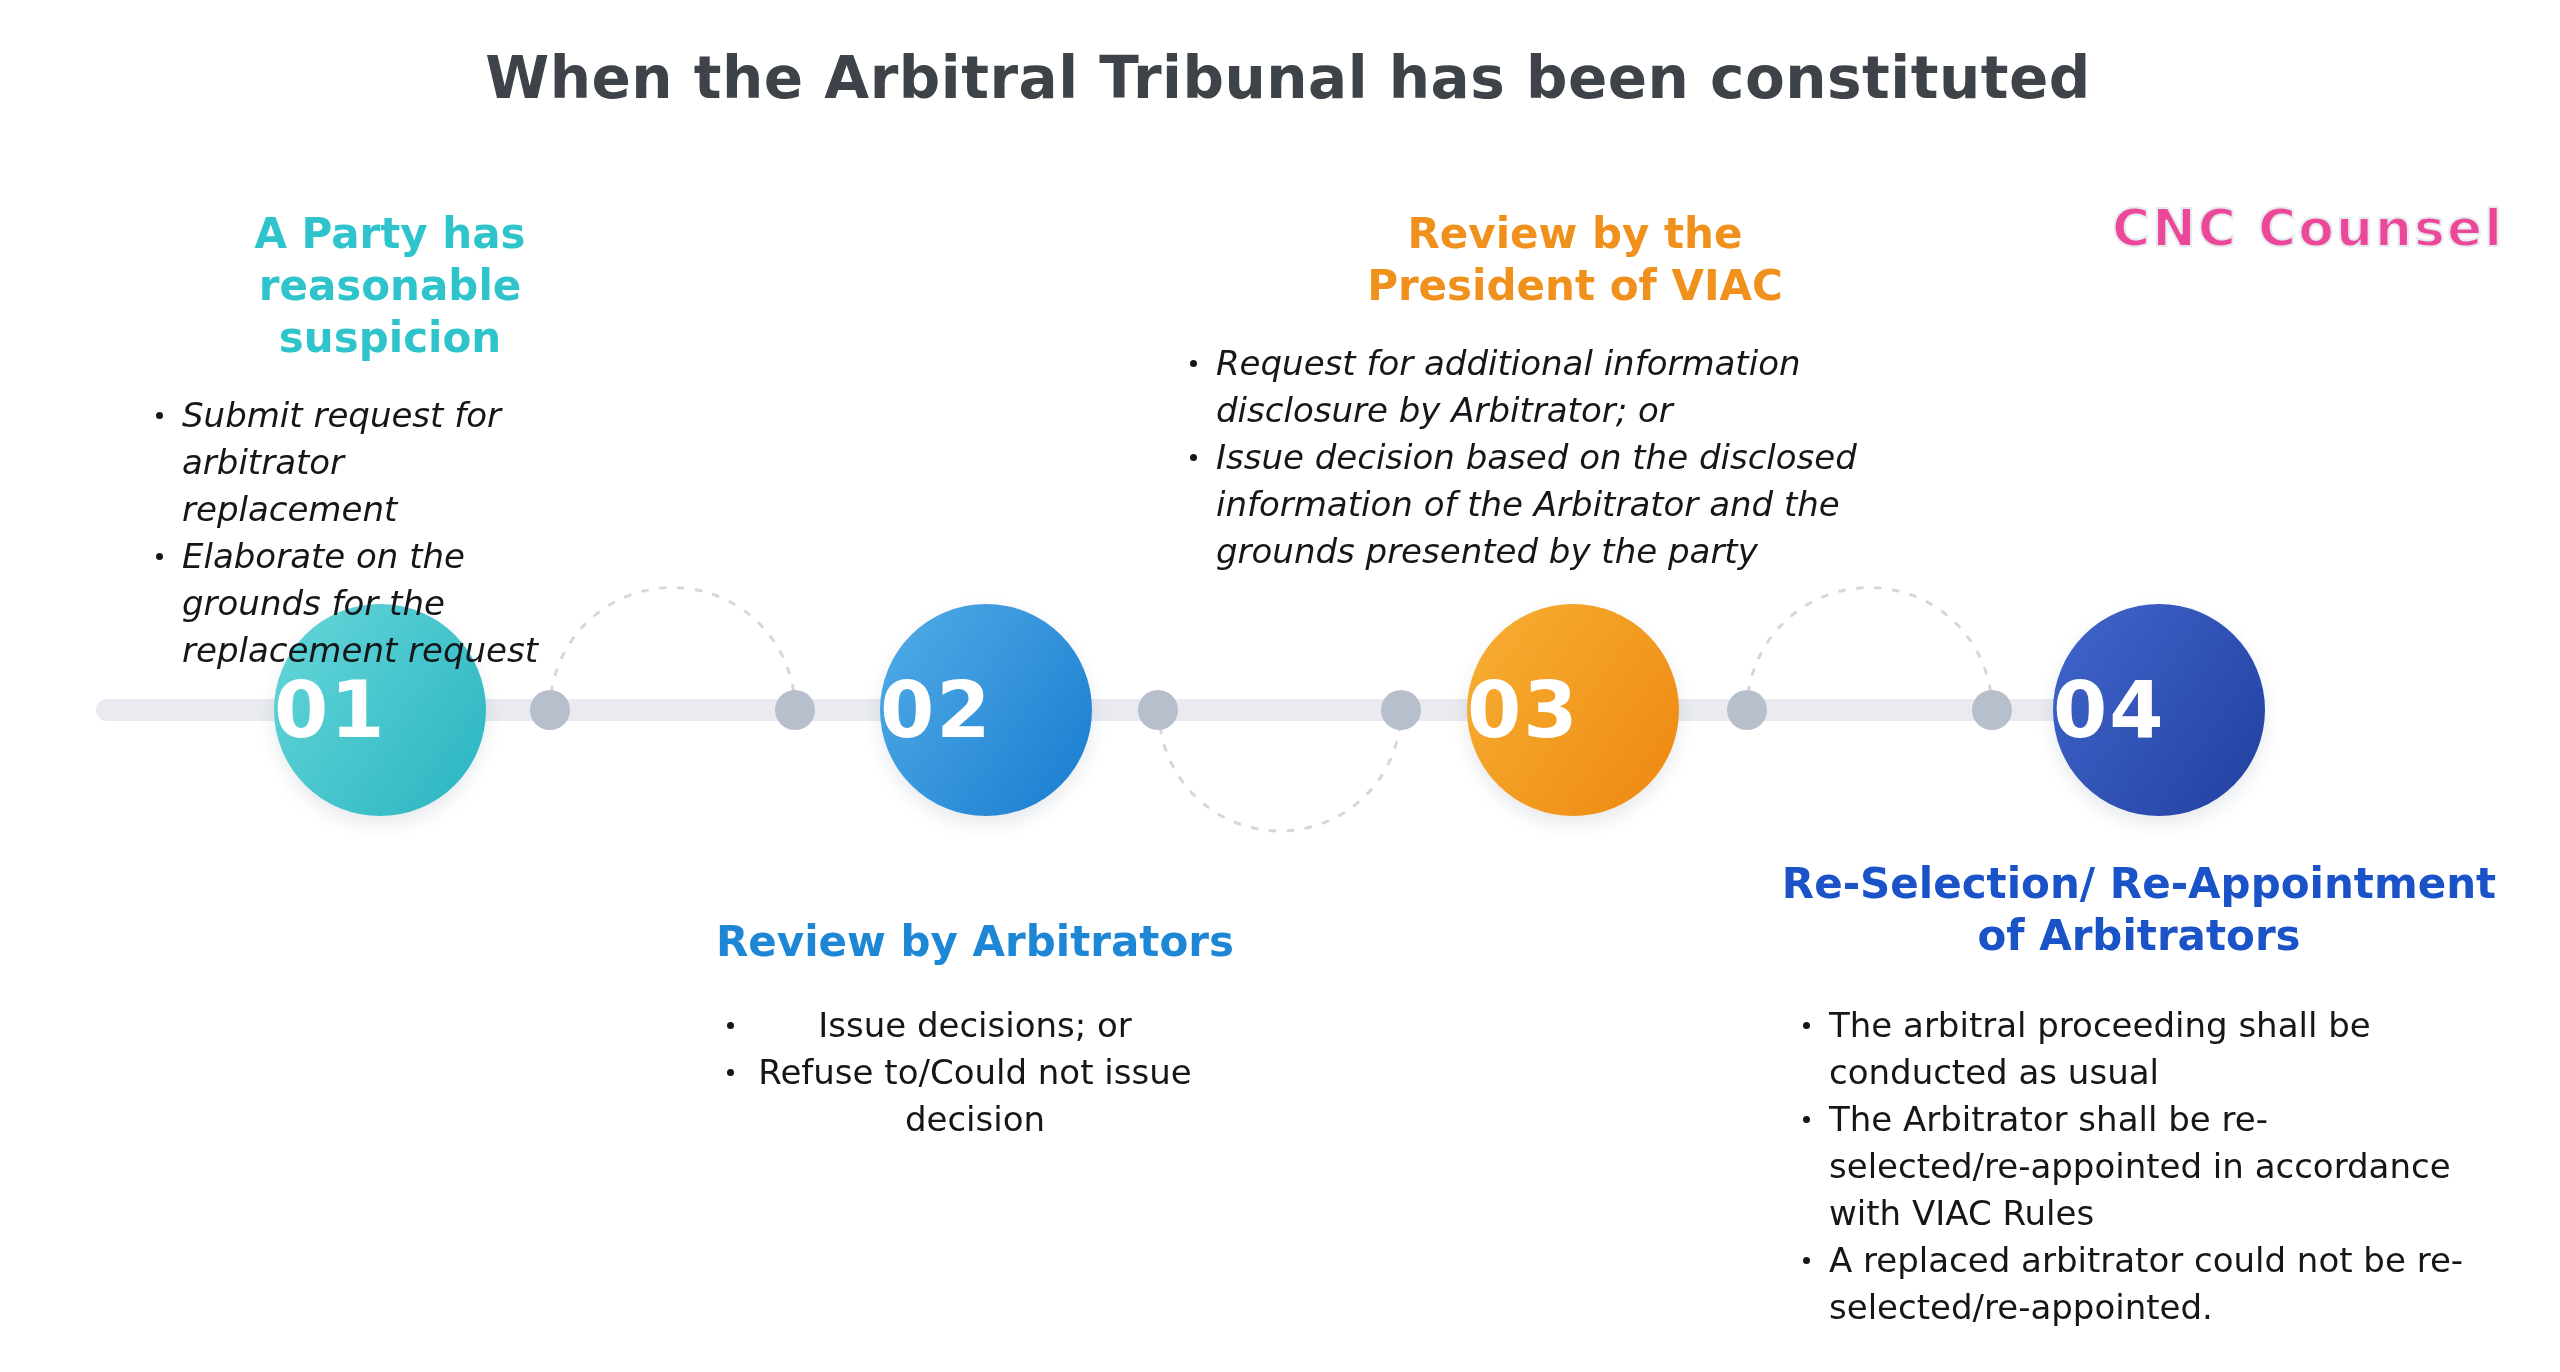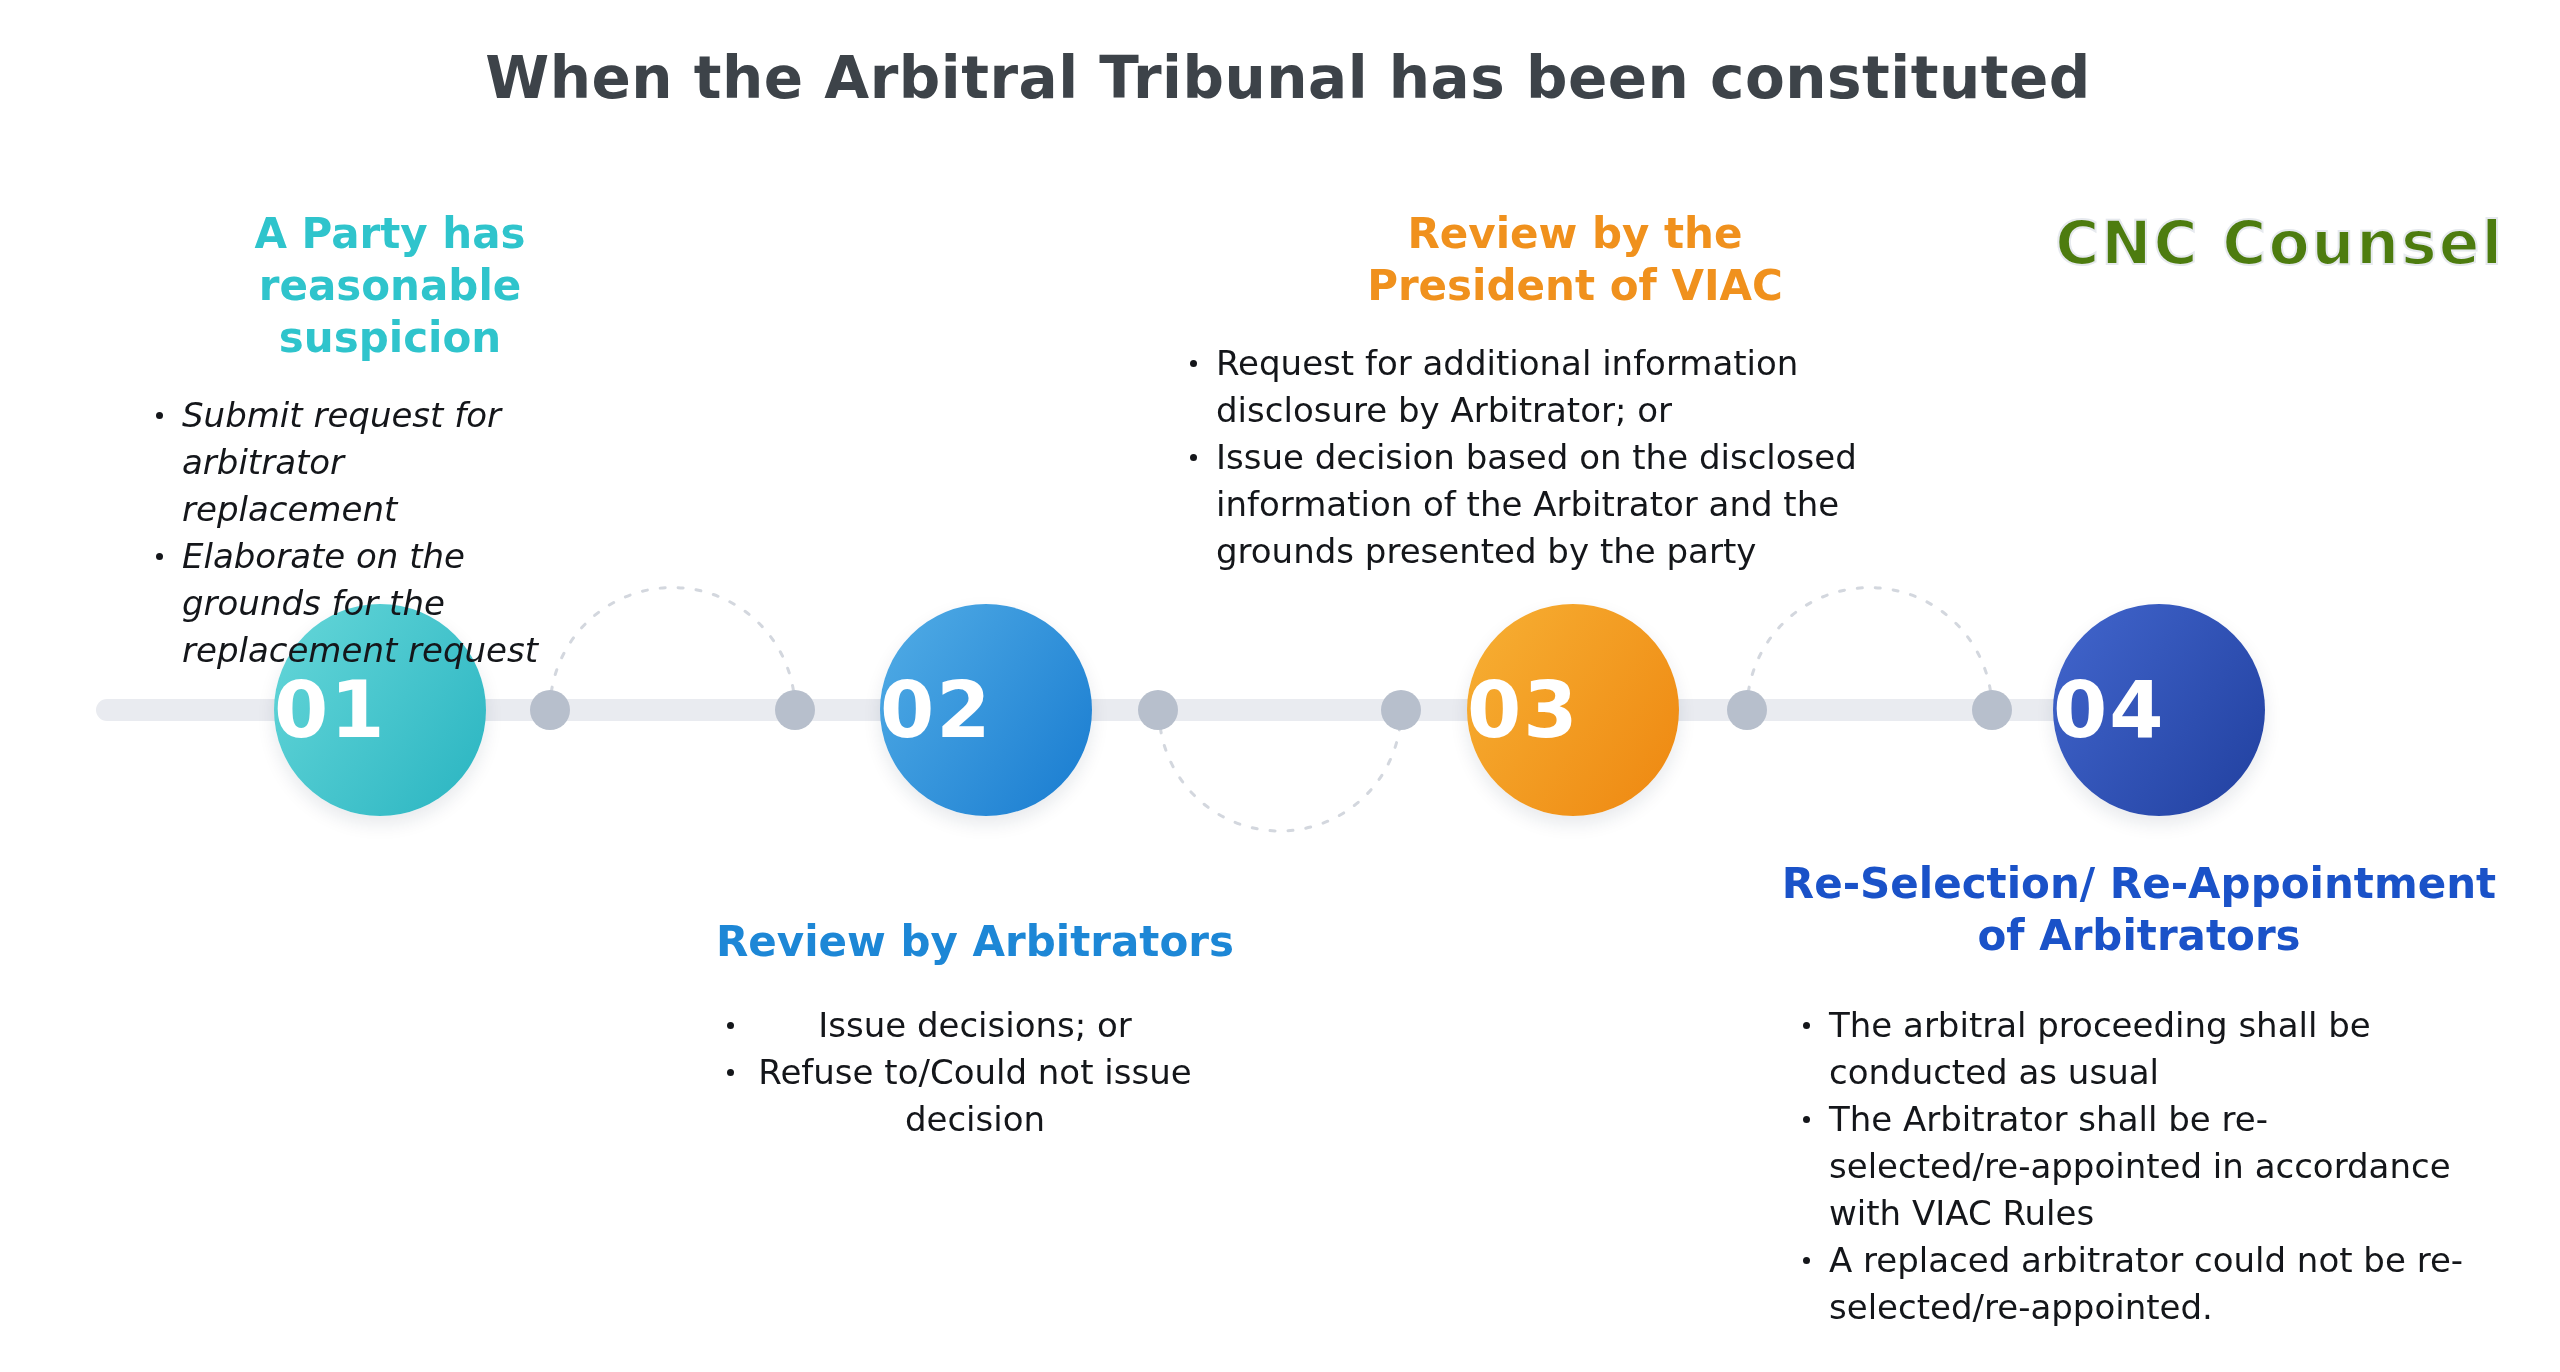--- a/index.html
+++ b/index.html
@@ -16,23 +16,23 @@
     position:absolute; top:44px; left:16px; right:0;
     margin:0;
     text-align:center;
     font-size:58px; font-weight:bold;
     letter-spacing:0.5px;
     color:var(--title-text,#3d4349);
   }
 
   
   .watermark {
-    position:absolute; top:208px; right:56px;
-    font-size:60px; font-weight:bold; letter-spacing:2px;
-    color:#4d7c0f;
+    position:absolute; top:198px; right:56px;
+    font-size:52px; font-weight:bold; letter-spacing:2px;
+    color:#ec4899;
     -webkit-text-stroke:2px var(--watermark,#e6e9ee);
     text-shadow:0 0 1px #e2e5ea;
     user-select:none;
   }
 
   
   .bar {
     position:absolute; left:96px; top:699px;
     width:2050px; height:22px; border-radius:11px;
     background:var(--bar,#e9ebf0);
@@ -78,21 +78,21 @@
     background:var(--body-text,#14161a);
   }
 
   .b1 { left:120px;  top:208px; width:540px; }
   .b1 .bullets { width:414px; margin:28px 0 0 26px;font-style:italic; }
 
   .b2 { left:695px;  top:916px; width:560px; }
   .b2 .bullets { width:480px; margin:34px 0 0 22px;text-align:center; }
 
   .b3 { left:1180px; top:208px; width:790px; }
-  .b3 .bullets { width:760px; margin:28px 0 0 0; }
+  .b3 .bullets { width:760px; margin:28px 0 0 0;font-style:italic; }
 
   .b4 { left:1729px; top:858px; width:820px; }
   .b4 .bullets { width:676px; margin:40px 0 0 64px; }
 </style>
 </head>
 <body>
 
 <div class="canvas">
 
   <h1 class="title">When the Arbitral Tribunal has been constituted</h1>

